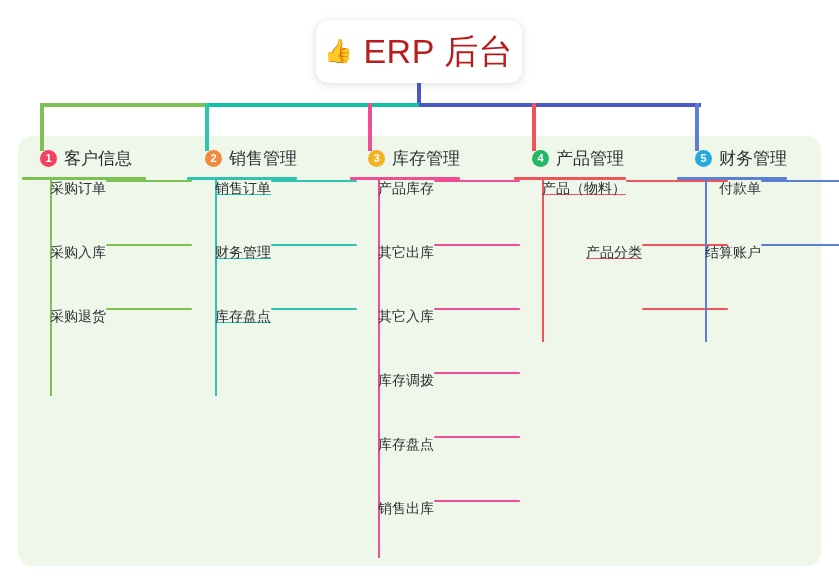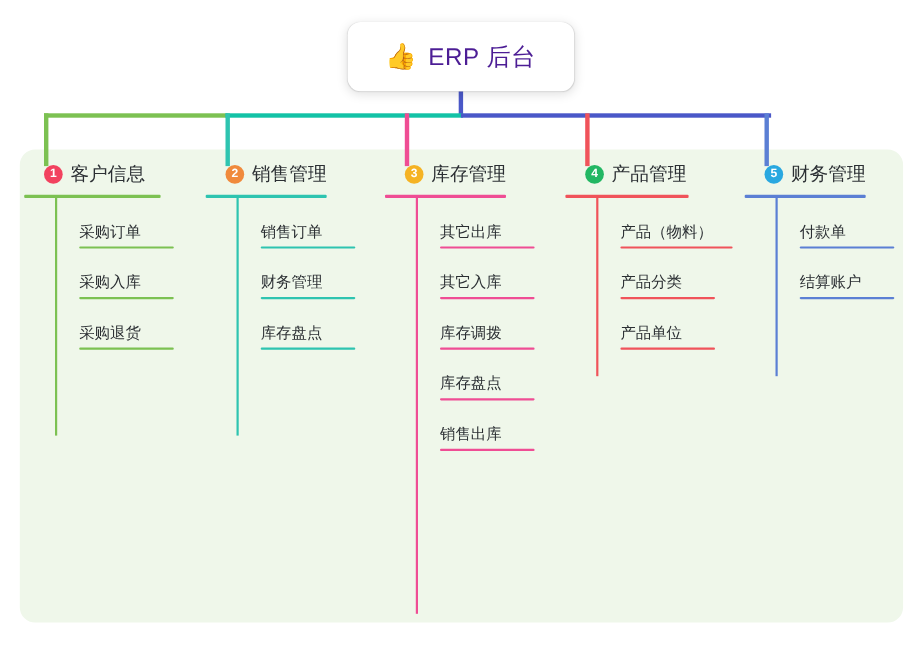--- a/index.html
+++ b/index.html
@@ -32,22 +32,22 @@
     gap: 10px;
     box-sizing: border-box;
     z-index: 6;
   }
   #root-card .thumb {
     font-size: 23px;
     line-height: 1;
     display: inline-block;
   }
   #root-card .title-text {
-    font-size: 22px;
-    color: #4c1d95;
+    font-size: 34px;
+    color: #b91c1c;
     letter-spacing: 0.5px;
     white-space: nowrap;
   }
 
   
   .conn {
     position: absolute;
     z-index: 3;
   }
 
@@ -129,25 +129,24 @@
   }
   .spine {
     position: absolute;
     left: 0;
     top: 0;
     width: 2px;
     background: currentColor;
   }
   .leaf {
     position: relative;
-    height: 46px;
+    height: 64px;
     box-sizing: border-box;
-    padding-left: 22px;
     display: flex;
-    flex-direction: column;
+    flex-direction: row;
     justify-content: flex-end;
   }
   .leaf-label {
     font-size: 14px;
     color: #2b2f33;
     white-space: nowrap;
     padding-bottom: 4px;
   }
   .leaf-underline {
     height: 2px;
@@ -200,21 +199,21 @@
           <div class="leaf-underline" style="background: rgb(124, 193, 82); width: 86px;"></div>
         </div>
       </div>
     </div>
     <div class="column" style="left: 187px;">
       <div class="col-header">
         <span class="badge" style="background: rgb(240, 138, 60);">2</span>
         <span class="col-title">销售管理</span>
       </div>
       <div class="col-underline" style="background: rgb(46, 196, 176); width: 110px;"></div>
-      <div class="children" style="color: rgb(46, 196, 176);">
+      <div class="children" style="color: rgb(46, 196, 176); text-decoration: underline;">
         <div class="spine" style="height: 216px;"></div>
         <div class="leaf">
           <div class="leaf-label">销售订单</div>
           <div class="leaf-underline" style="background: rgb(46, 196, 176); width: 86px;"></div>
         </div>
         <div class="leaf">
           <div class="leaf-label">财务管理</div>
           <div class="leaf-underline" style="background: rgb(46, 196, 176); width: 86px;"></div>
         </div>
         <div class="leaf">
@@ -225,20 +224,24 @@
     </div>
     <div class="column" style="left: 350px;">
       <div class="col-header">
         <span class="badge" style="background: rgb(245, 179, 36);">3</span>
         <span class="col-title">库存管理</span>
       </div>
       <div class="col-underline" style="background: rgb(239, 77, 148); width: 110px;"></div>
       <div class="children" style="color: rgb(239, 77, 148);">
         <div class="spine" style="height: 378px;"></div>
         <div class="leaf">
+          <div class="leaf-label">产品库存</div>
+          <div class="leaf-underline" style="background: rgb(239, 77, 148); width: 86px;"></div>
+        </div>
+        <div class="leaf">
           <div class="leaf-label">其它出库</div>
           <div class="leaf-underline" style="background: rgb(239, 77, 148); width: 86px;"></div>
         </div>
         <div class="leaf">
           <div class="leaf-label">其它入库</div>
           <div class="leaf-underline" style="background: rgb(239, 77, 148); width: 86px;"></div>
         </div>
         <div class="leaf">
           <div class="leaf-label">库存调拨</div>
           <div class="leaf-underline" style="background: rgb(239, 77, 148); width: 86px;"></div>
@@ -252,32 +255,31 @@
           <div class="leaf-underline" style="background: rgb(239, 77, 148); width: 86px;"></div>
         </div>
       </div>
     </div>
     <div class="column" style="left: 514px;">
       <div class="col-header">
         <span class="badge" style="background: rgb(34, 183, 99);">4</span>
         <span class="col-title">产品管理</span>
       </div>
       <div class="col-underline" style="background: rgb(240, 83, 90); width: 112px;"></div>
-      <div class="children" style="color: rgb(240, 83, 90);">
+      <div class="children" style="color: rgb(240, 83, 90); text-decoration: underline;">
         <div class="spine" style="height: 162px;"></div>
         <div class="leaf">
           <div class="leaf-label">产品（物料）</div>
           <div class="leaf-underline" style="background: rgb(240, 83, 90); width: 102px;"></div>
         </div>
         <div class="leaf">
           <div class="leaf-label">产品分类</div>
           <div class="leaf-underline" style="background: rgb(240, 83, 90); width: 86px;"></div>
         </div>
         <div class="leaf">
-          <div class="leaf-label">产品单位</div>
           <div class="leaf-underline" style="background: rgb(240, 83, 90); width: 86px;"></div>
         </div>
       </div>
     </div>
     <div class="column" style="left: 677px;">
       <div class="col-header">
         <span class="badge" style="background: rgb(41, 168, 224);">5</span>
         <span class="col-title">财务管理</span>
       </div>
       <div class="col-underline" style="background: rgb(91, 127, 212); width: 110px;"></div>

